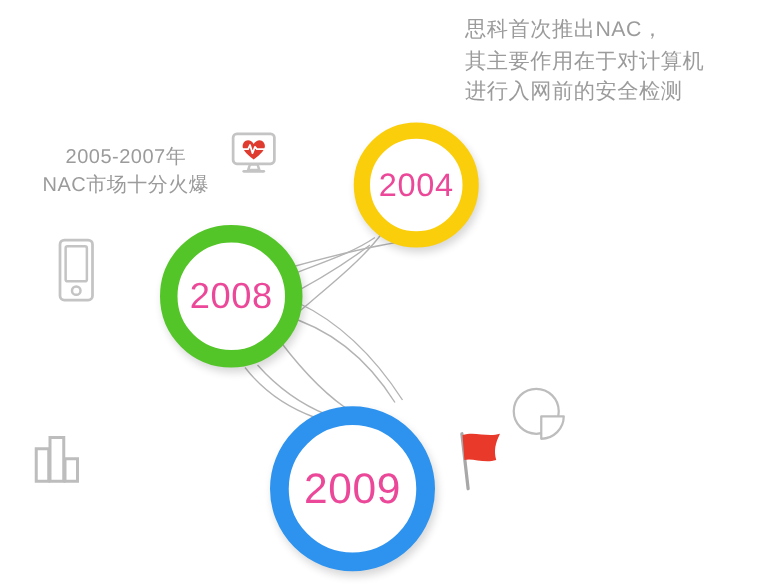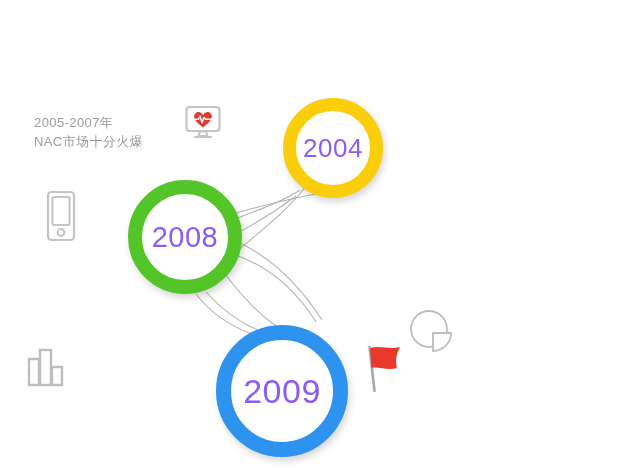--- a/index.html
+++ b/index.html
@@ -33,21 +33,21 @@
     position: absolute;
     border-radius: 50%;
     background: #ffffff;
     box-sizing: border-box;
     display: flex;
     align-items: center;
     justify-content: center;
     box-shadow: 2px 4px 7px rgba(0,0,0,0.16);
   }
   .ring-year {
-    color: #8b5cf6;
+    color: #ec4899;
     letter-spacing: 0.5px;
     font-weight: 400;
     line-height: 1;
     white-space: nowrap;
   }
 
   #ring-2004 {
     left: 283px;
     top: 98px;
     width: 100px;
@@ -83,22 +83,23 @@
   }
   #note-2004 {
     left: 372px;
     top: 12px;
     font-size: 17px;
     letter-spacing: 0.4px;
   }
   #note-2005 {
     left: 34px;
     top: 114px;
-    font-size: 13px;
+    font-size: 16px;
     letter-spacing: 0.4px;
+    text-align: center;
   }
   #note-2008 {
     left: 270px;
     top: 225px;
     font-size: 16px;
     letter-spacing: 0.5px;
   }
   #note-2014 {
     left: 371px;
     top: 384px;
@@ -138,20 +139,23 @@
   </div>
 
   <div class="ring" id="ring-2008">
     <span class="ring-year">2008</span>
   </div>
 
   <div class="ring" id="ring-2014">
     <span class="ring-year">2009</span>
   </div>
 
+  <div class="note" id="note-2004">思科首次推出NAC，
+其主要作用在于对计算机
+进行入网前的安全检测</div>
 
   <div class="note" id="note-2005">2005-2007年
 NAC市场十分火爆</div>
 
 
 
   <div class="deco-icon" id="icon-monitor-heart">
     <svg width="40" height="40" viewBox="0 0 40 40" xmlns="http://www.w3.org/2000/svg">
       <rect x="3.5" y="4" width="33" height="24" rx="3" ry="3" fill="#ffffff" stroke="#c4c4c4" stroke-width="2.2"></rect>
       <path d="M15.5,33 L24.5,33 L23,28.5 L17,28.5 Z" fill="#ffffff" stroke="#c4c4c4" stroke-width="2"></path>

